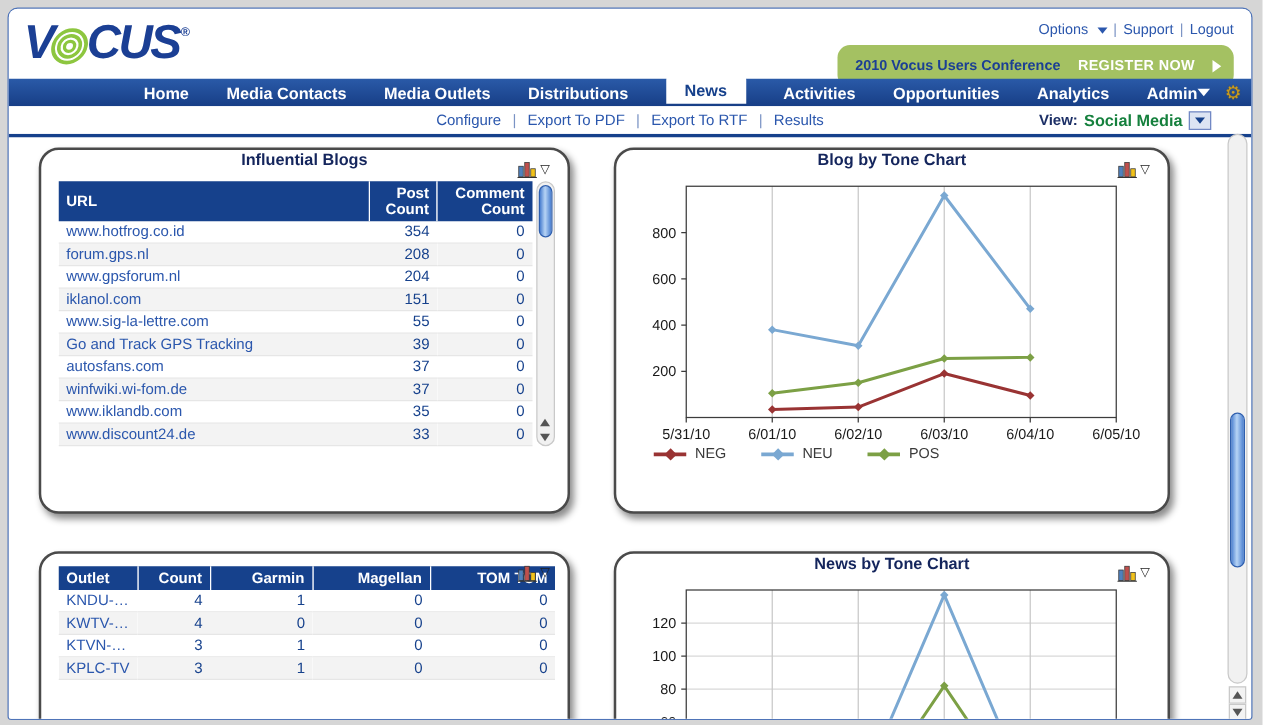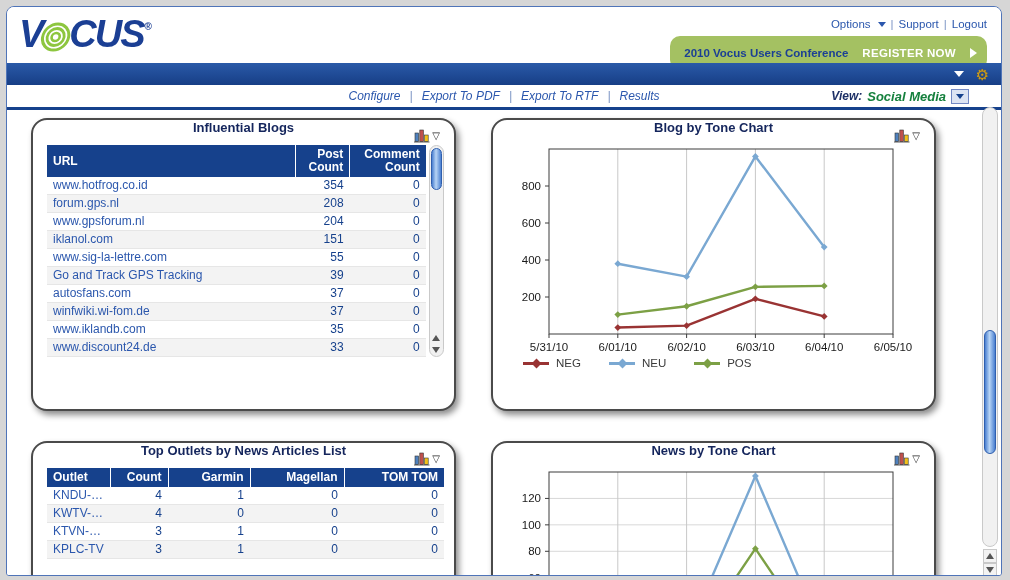--- a/index.html
+++ b/index.html
@@ -30,21 +30,21 @@
             display:flex; align-items:center; padding-left:108px; }
   .nav-items { display:flex; align-items:center; gap:30px; height:22px; }
   .nav-item { color:#fff; font-weight:bold; font-size:13px; white-space:nowrap; cursor:pointer; }
   .nav-item.active { background:#fff; color:#16418c; border-radius:7px 7px 0 0;
                      padding:8px 15px 3px; margin-top:-9px; }
   .nav-right { margin-left:auto; display:flex; align-items:center; gap:12px; padding-right:12px; }
   .tri-down-white { width:0; height:0; border-left:5px solid transparent; border-right:5px solid transparent; border-top:6px solid #fff; display:inline-block; cursor:pointer; }
   .gear { font-size:15px; color:#c99a1e; text-shadow:0 0 1px #6a5a20; cursor:pointer; line-height:1; }
 
   
-  .subnav { position:relative; height:22px; background:#fff; display:flex; align-items:center; justify-content:center;font-style:italic; }
+  .subnav { position:relative; height:22px; background:#fff; display:flex; align-items:center; justify-content:center; }
   .subnav-links { display:flex; align-items:center; gap:9px; font-size:12px; color:#2b57ad; }
   .subnav-links .link { cursor:pointer; }
   .subnav-links .sep { color:#7a93c4; }
   .view { position:absolute; right:32px; top:0; height:22px; display:flex; align-items:center; gap:5px; }
   .view-label { font-size:12px; font-weight:bold; color:#1c2f66; }
   .view-value { font-size:13px; font-weight:bold; color:#15803d; }
   .view-btn { width:18px; height:15px; background:#dde4f3; border:1px solid #7288c4; display:flex; align-items:center; justify-content:center; cursor:pointer; }
   .tri-down-navy { width:0; height:0; border-left:4px solid transparent; border-right:4px solid transparent; border-top:5px solid #16418c; }
 
   .divider { height:3px; background:#16418c; }
@@ -126,20 +126,31 @@
         <span class="link">Logout</span>
       </div>
     <div class="pill">
       <span class="conf">2010 Vocus Users Conference</span>
       <span class="cta">REGISTER NOW</span>
       <span class="tri-right-white"></span>
     </div>
   </div>
 
   <div class="navbar">
+    <div class="nav-items" id="nav-items">
+        <span class="nav-item">Home</span>
+        <span class="nav-item">Media Contacts</span>
+        <span class="nav-item">Media Outlets</span>
+        <span class="nav-item">Distributions</span>
+        <span class="nav-item active">News</span>
+        <span class="nav-item">Activities</span>
+        <span class="nav-item">Opportunities</span>
+        <span class="nav-item">Analytics</span>
+        <span class="nav-item">Admin</span>
+      </div>
     <div class="nav-right">
       <span class="tri-down-white"></span>
       <span class="gear">⚙</span>
     </div>
   </div>
 
   <div class="subnav">
     <div class="subnav-links" id="subnav-links">
         <span class="link">Configure</span>
         <span class="sep">|</span>
@@ -324,21 +335,20 @@
     <div class="panel" id="panel-outlets">
       <div class="panel-menu">
         <svg width="18" height="14" viewBox="0 0 18 14">
           <rect x="2" y="4" width="3.6" height="8.5" fill="#4f81bd" stroke="#333" stroke-width="0.6"></rect>
           <rect x="6.8" y="1" width="3.6" height="11.5" fill="#c0504d" stroke="#333" stroke-width="0.6"></rect>
           <rect x="11.6" y="6" width="3.6" height="6.5" fill="#f2c21a" stroke="#333" stroke-width="0.6"></rect>
           <line x1="1" y1="13" x2="16.5" y2="13" stroke="#333" stroke-width="0.8"></line>
         </svg>
         <span class="panel-caret">▽</span>
       </div>
-      <div class="panel-title">Top Outlets by News Articles List</div>
       <div class="table-wrap">
         <table id="outlets-table">
             <thead>
               <tr>
                 <th>Outlet</th>
                 <th style="width: 58px;">Count</th>
                 <th style="width: 82px;">Garmin</th>
                 <th style="width: 94px;">Magellan</th>
                 <th style="width: 100px;">TOM TOM</th>
               </tr>

